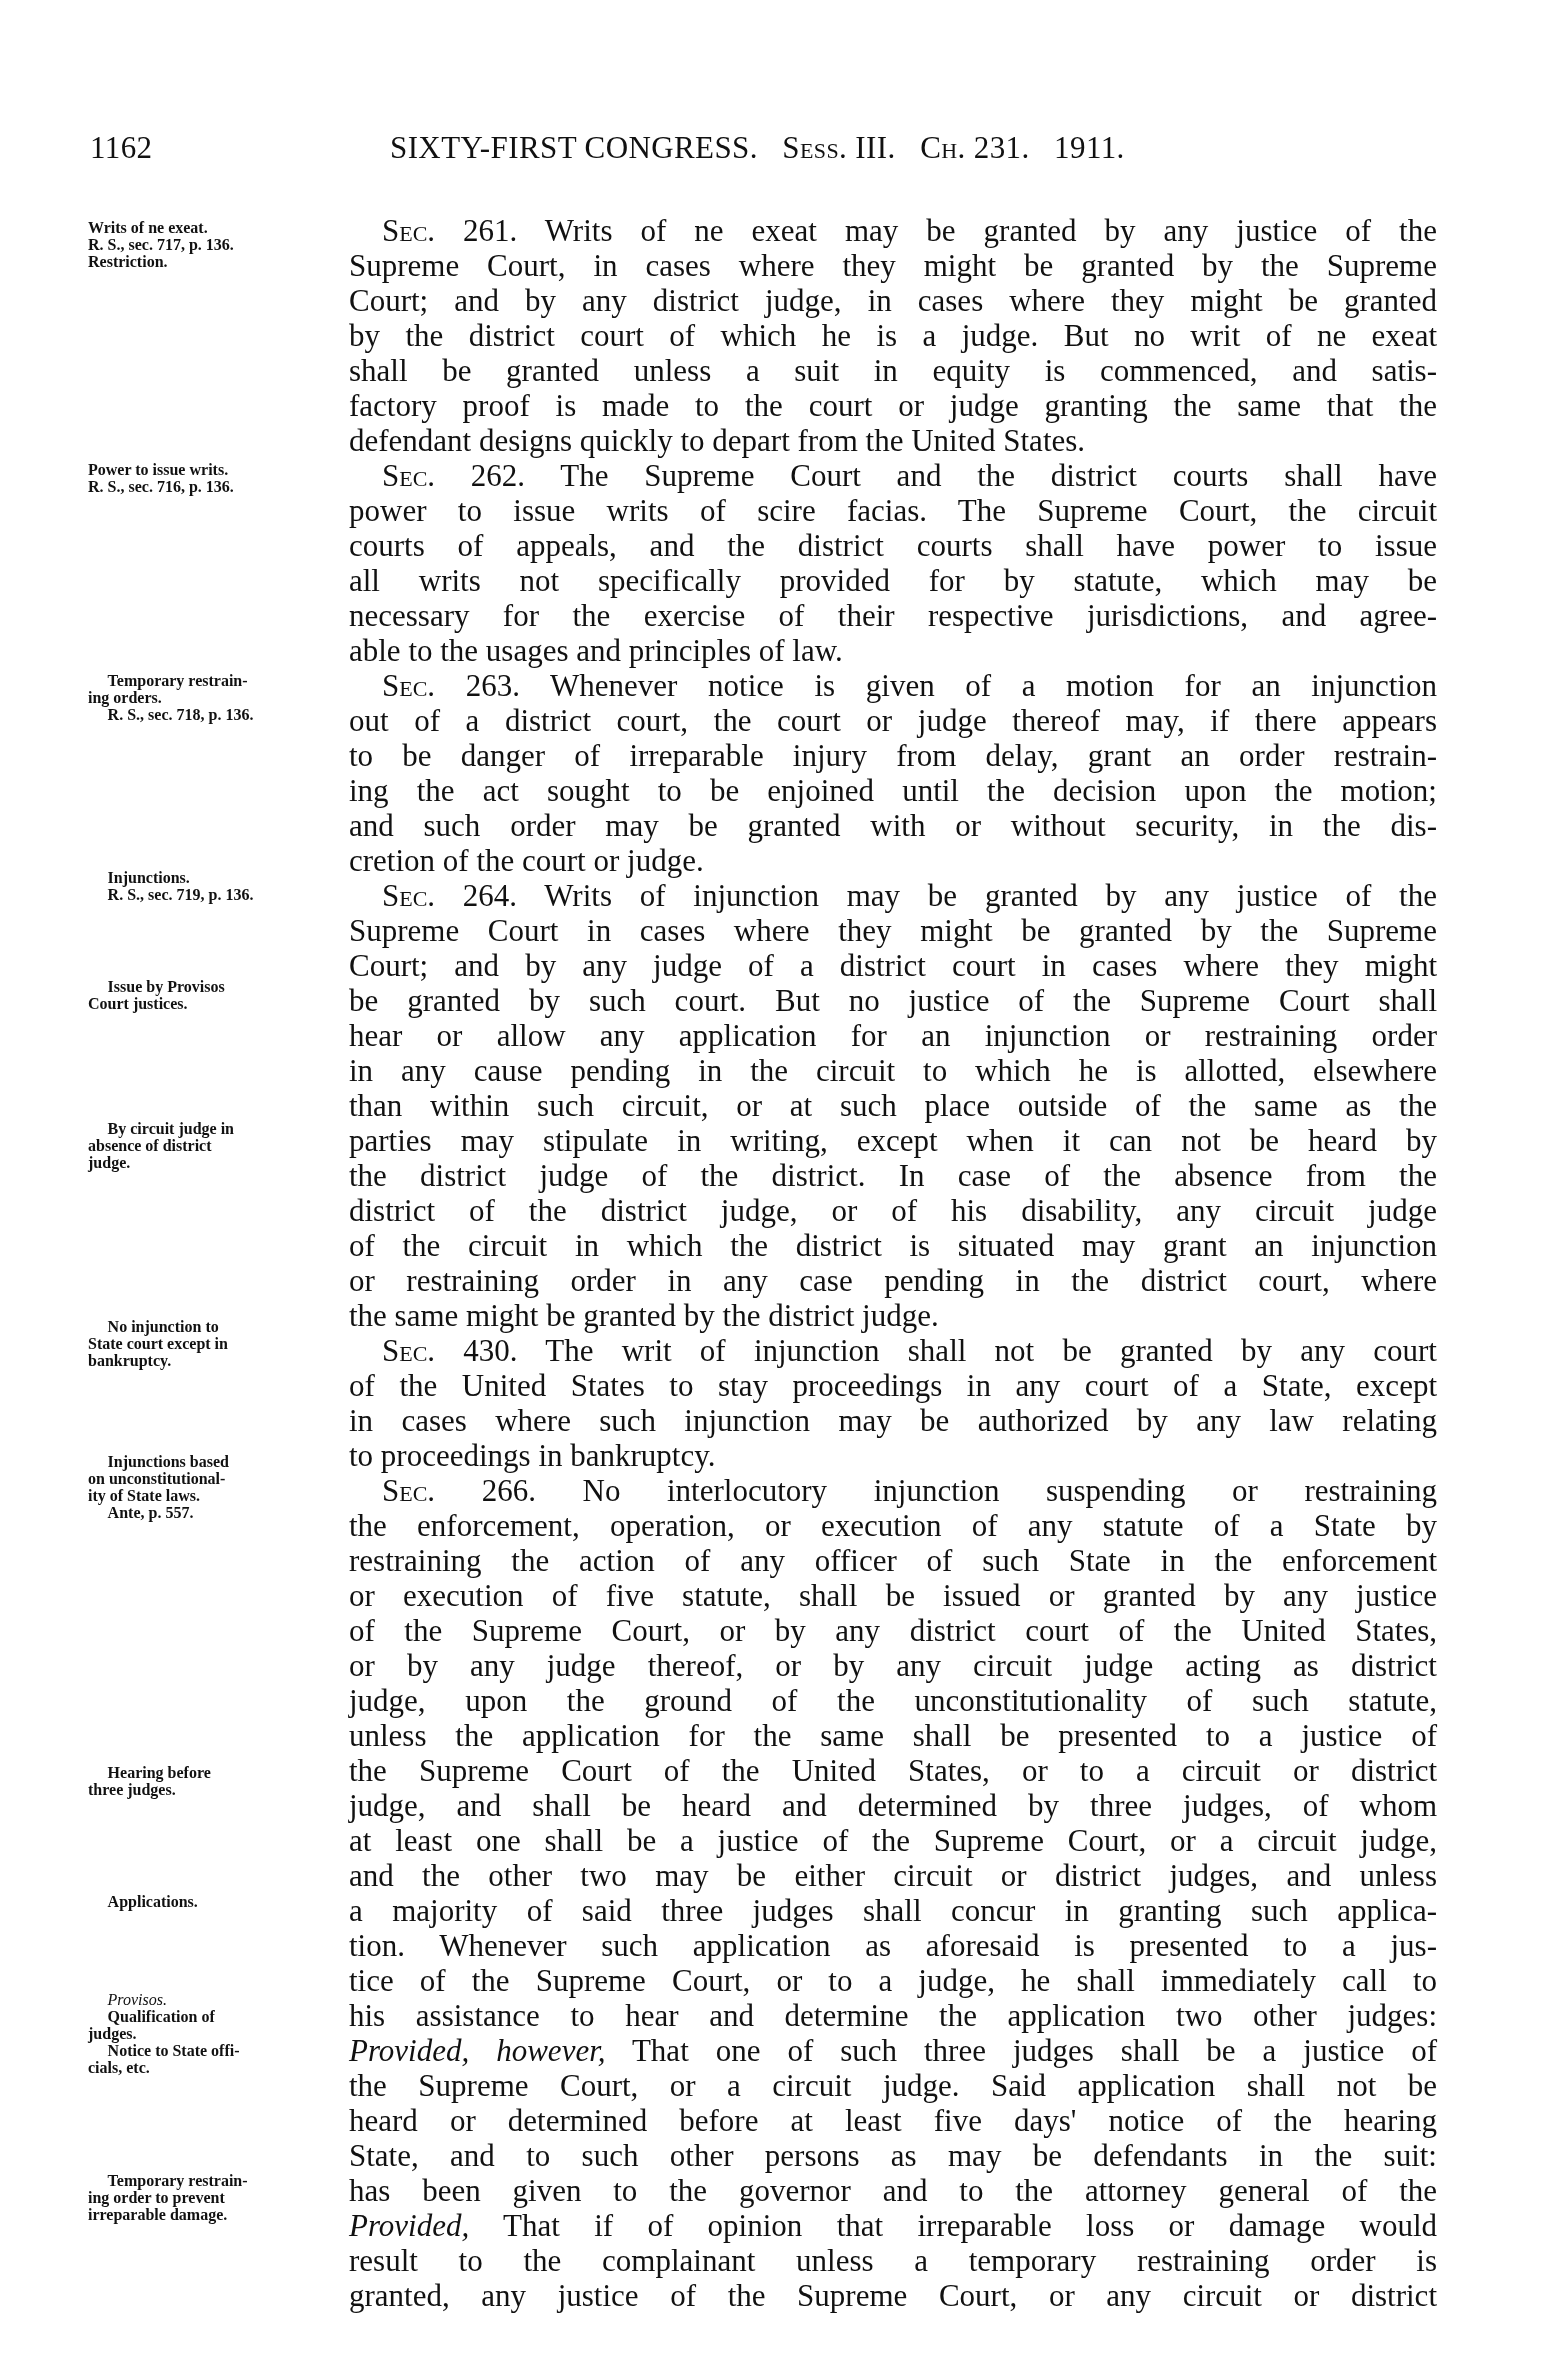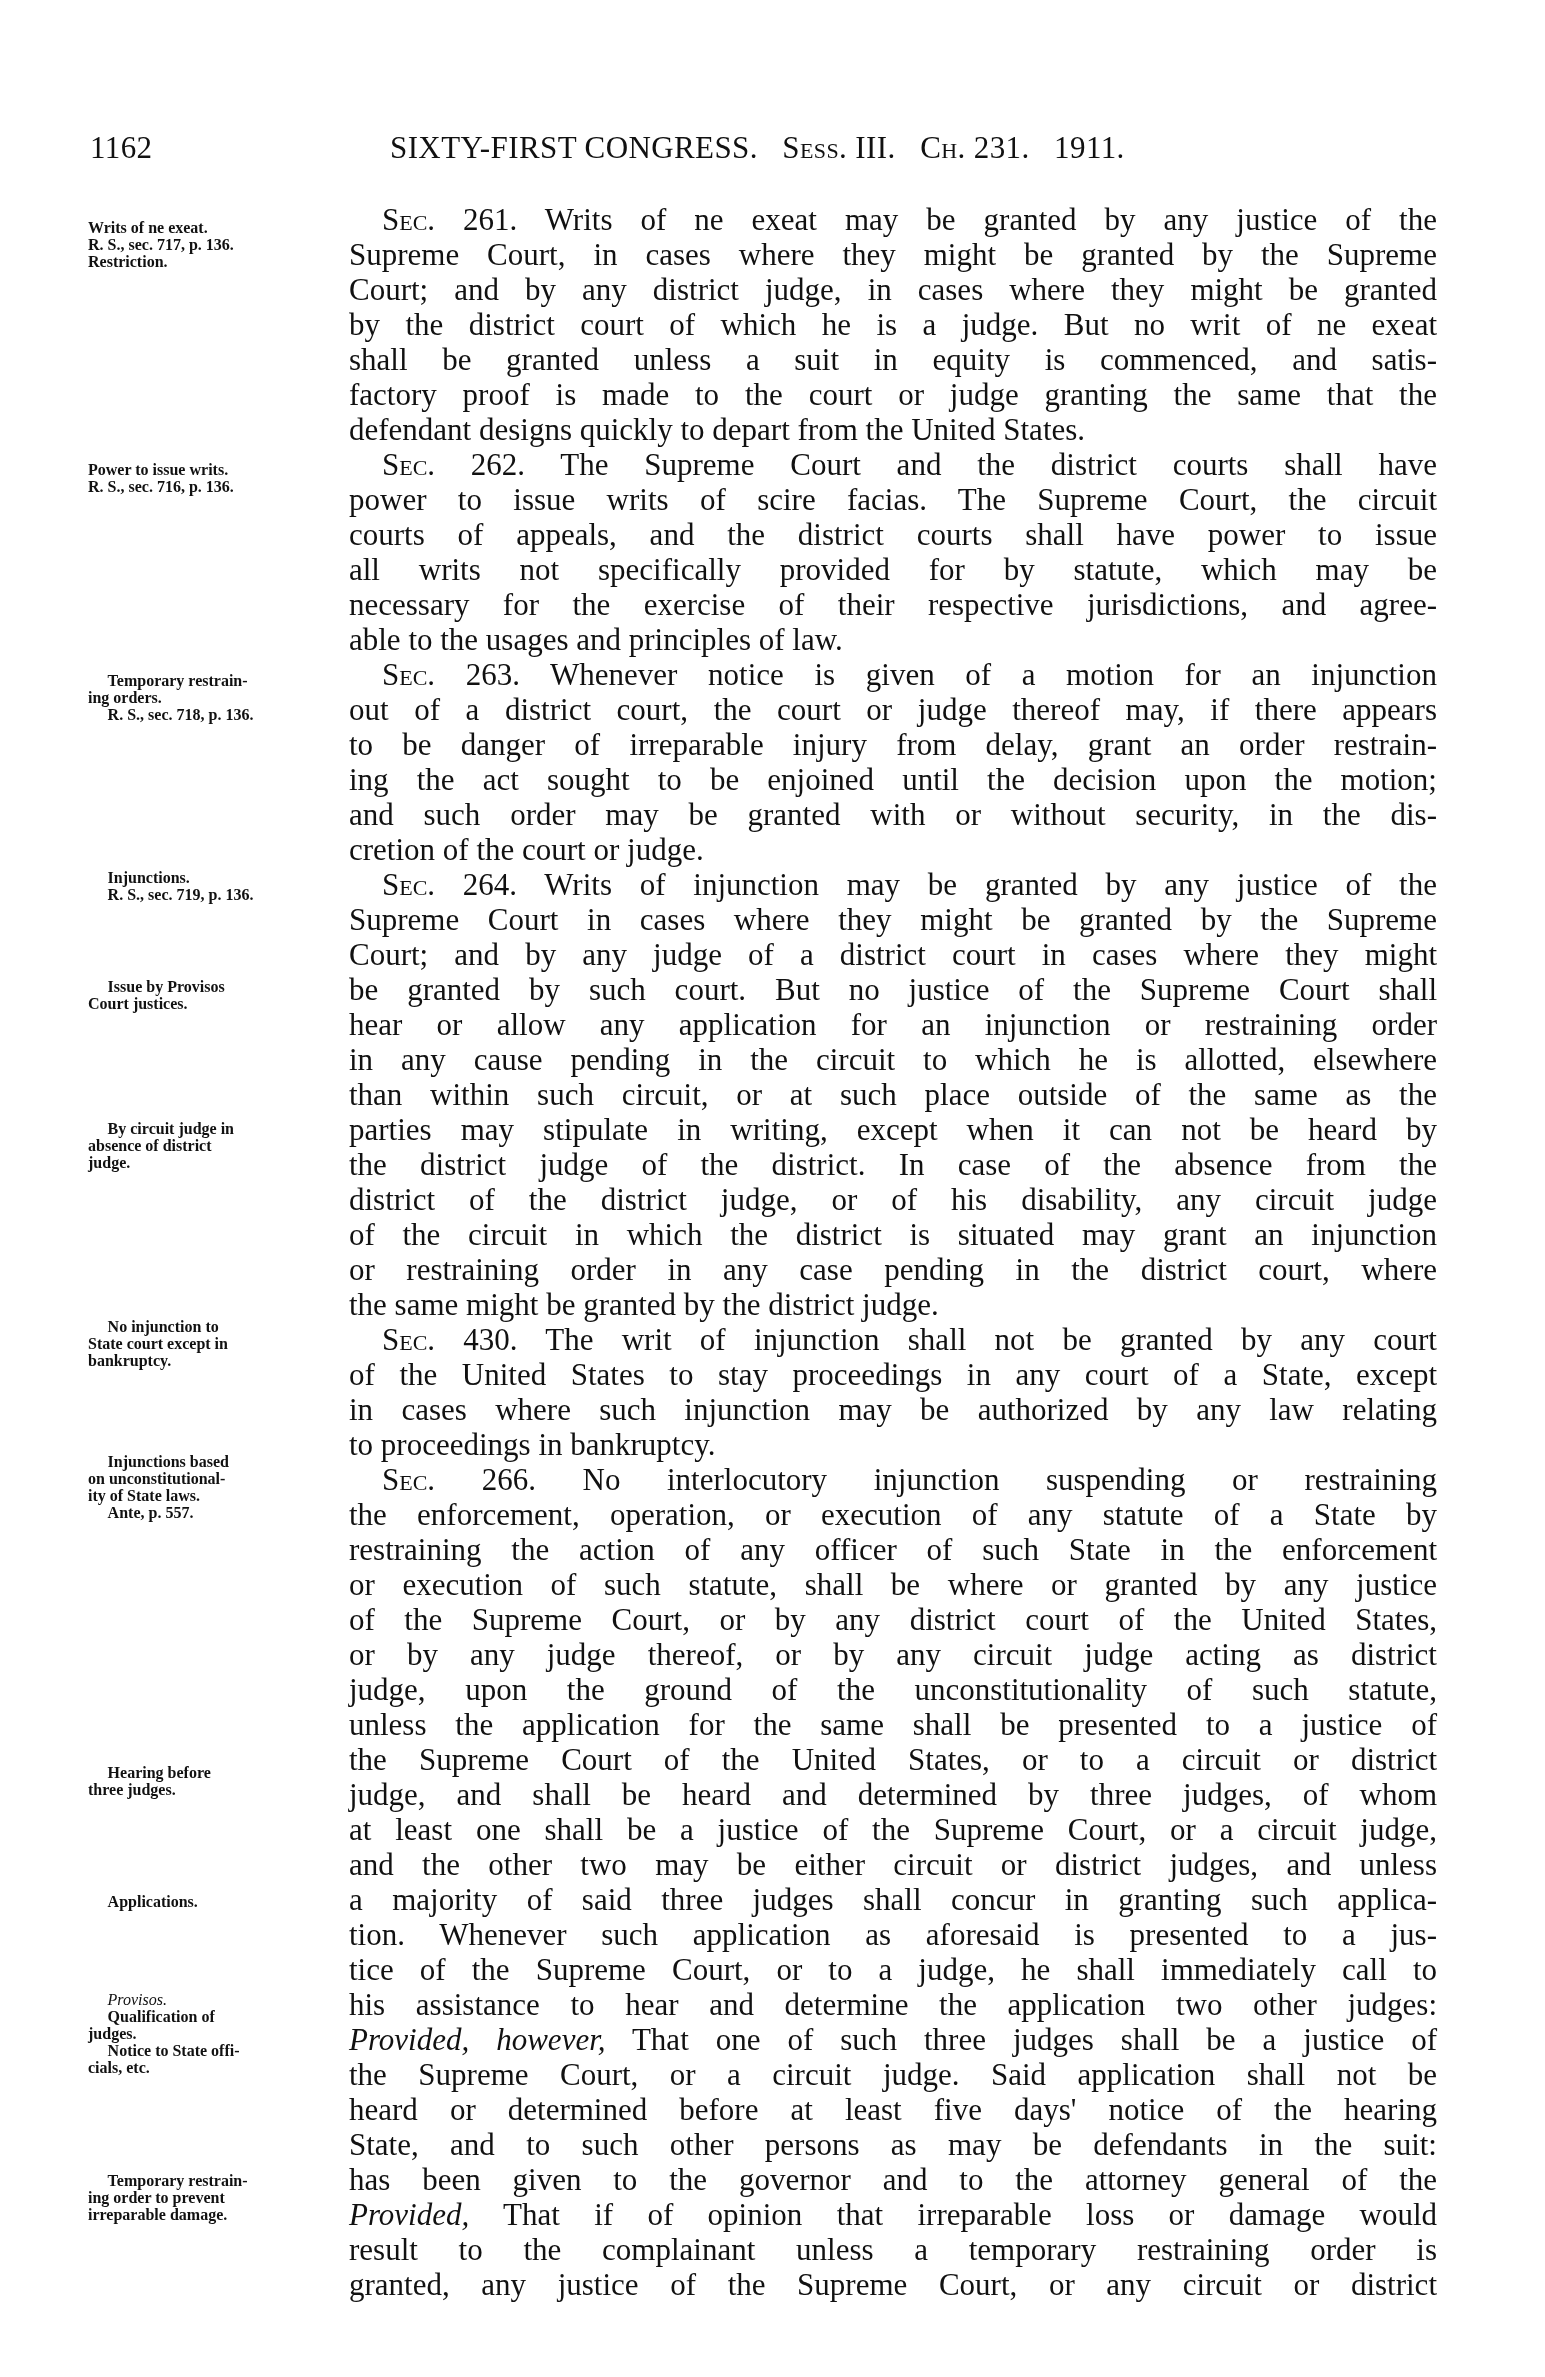--- a/index.html
+++ b/index.html
@@ -9,21 +9,21 @@
     font-family: "Liberation Serif", "DejaVu Serif", serif; font-size: 31px; letter-spacing: 0.4px; }
   .page-number { position: absolute; left: 90px; top: 0; font-weight: normal; }
   .running-head { position: absolute; left: 390px; top: 0; white-space: nowrap; }
   .running-head .sc { font-variant: small-caps; }
   .margin { position: absolute; left: 88px; width: 245px;
     font-family: "Liberation Serif", "DejaVu Serif", serif; font-weight: bold; font-size: 16px; line-height: 17px; }
   .margin .note { position: absolute; left: 0; width: 245px; }
   .margin .note .ln { display: block; white-space: nowrap; }
   .margin .note .ln.ind { padding-left: 19.6px; }
   .margin .note .it { font-style: italic; font-weight: normal; }
-  .body-text { position: absolute; left: 349px; top: 202px; width: 1088px;
+  .body-text { position: absolute; left: 349px; top: 213px; width: 1088px;
     font-family: "Liberation Serif", "DejaVu Serif", serif; font-size: 31px; line-height: 35px; }
   .body-text .line { display: block; height: 35px; white-space: nowrap; text-align: justify; text-align-last: justify; overflow: visible; }
   .body-text .line.last { text-align-last: left; }
   .body-text .line.first { padding-left: 33px; }
   .body-text .sec { font-variant: small-caps; }
   .body-text .it { font-style: italic; }
 </style>
 </head>
 <body>
 
@@ -149,21 +149,21 @@
       <span class="line first"><span class="sec">Sec. 430.</span> <span>The writ of injunction shall not be granted by any court</span></span>
       <span class="line">of the United States to stay proceedings in any court of a State, except</span>
       <span class="line">in cases where such injunction may be authorized by any law relating</span>
       <span class="line last">to proceedings in bankruptcy.</span>
     </div>
 
     <div>
       <span class="line first"><span class="sec">Sec. 266.</span> <span>No interlocutory injunction suspending or restraining</span></span>
       <span class="line">the enforcement, operation, or execution of any statute of a State by</span>
       <span class="line">restraining the action of any officer of such State in the enforcement</span>
-      <span class="line">or execution of such statute, shall be where or granted by any justice</span>
+      <span class="line">or execution of five statute, shall be issued or granted by any justice</span>
       <span class="line">of the Supreme Court, or by any district court of the United States,</span>
       <span class="line">or by any judge thereof, or by any circuit judge acting as district</span>
       <span class="line">judge, upon the ground of the unconstitutionality of such statute,</span>
       <span class="line">unless the application for the same shall be presented to a justice of</span>
       <span class="line">the Supreme Court of the United States, or to a circuit or district</span>
       <span class="line">judge, and shall be heard and determined by three judges, of whom</span>
       <span class="line">at least one shall be a justice of the Supreme Court, or a circuit judge,</span>
       <span class="line">and the other two may be either circuit or district judges, and unless</span>
       <span class="line">a majority of said three judges shall concur in granting such applica-</span>
       <span class="line">tion.  Whenever such application as aforesaid is presented to a jus-</span>

